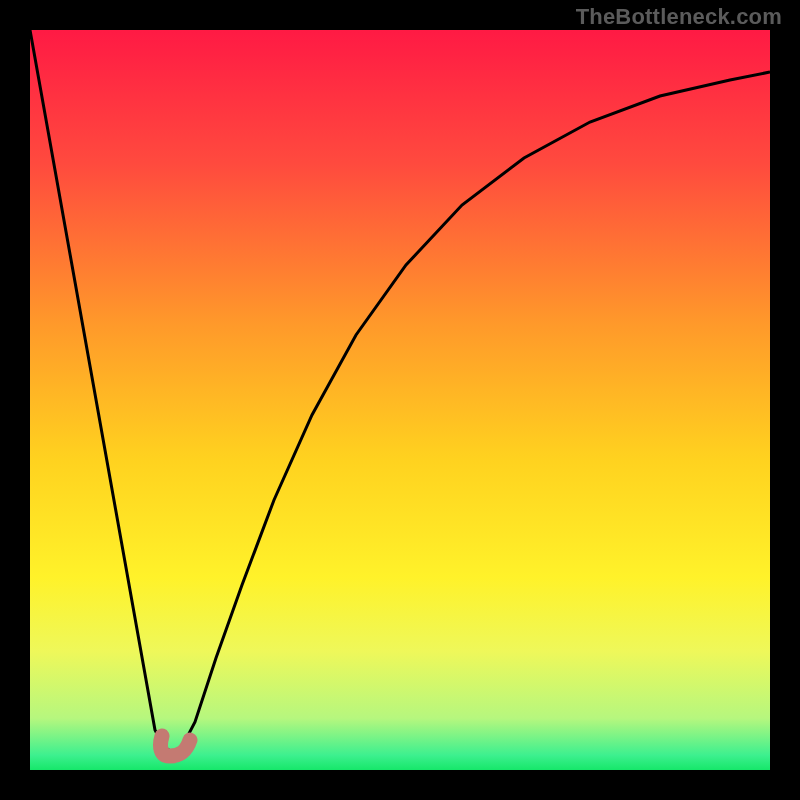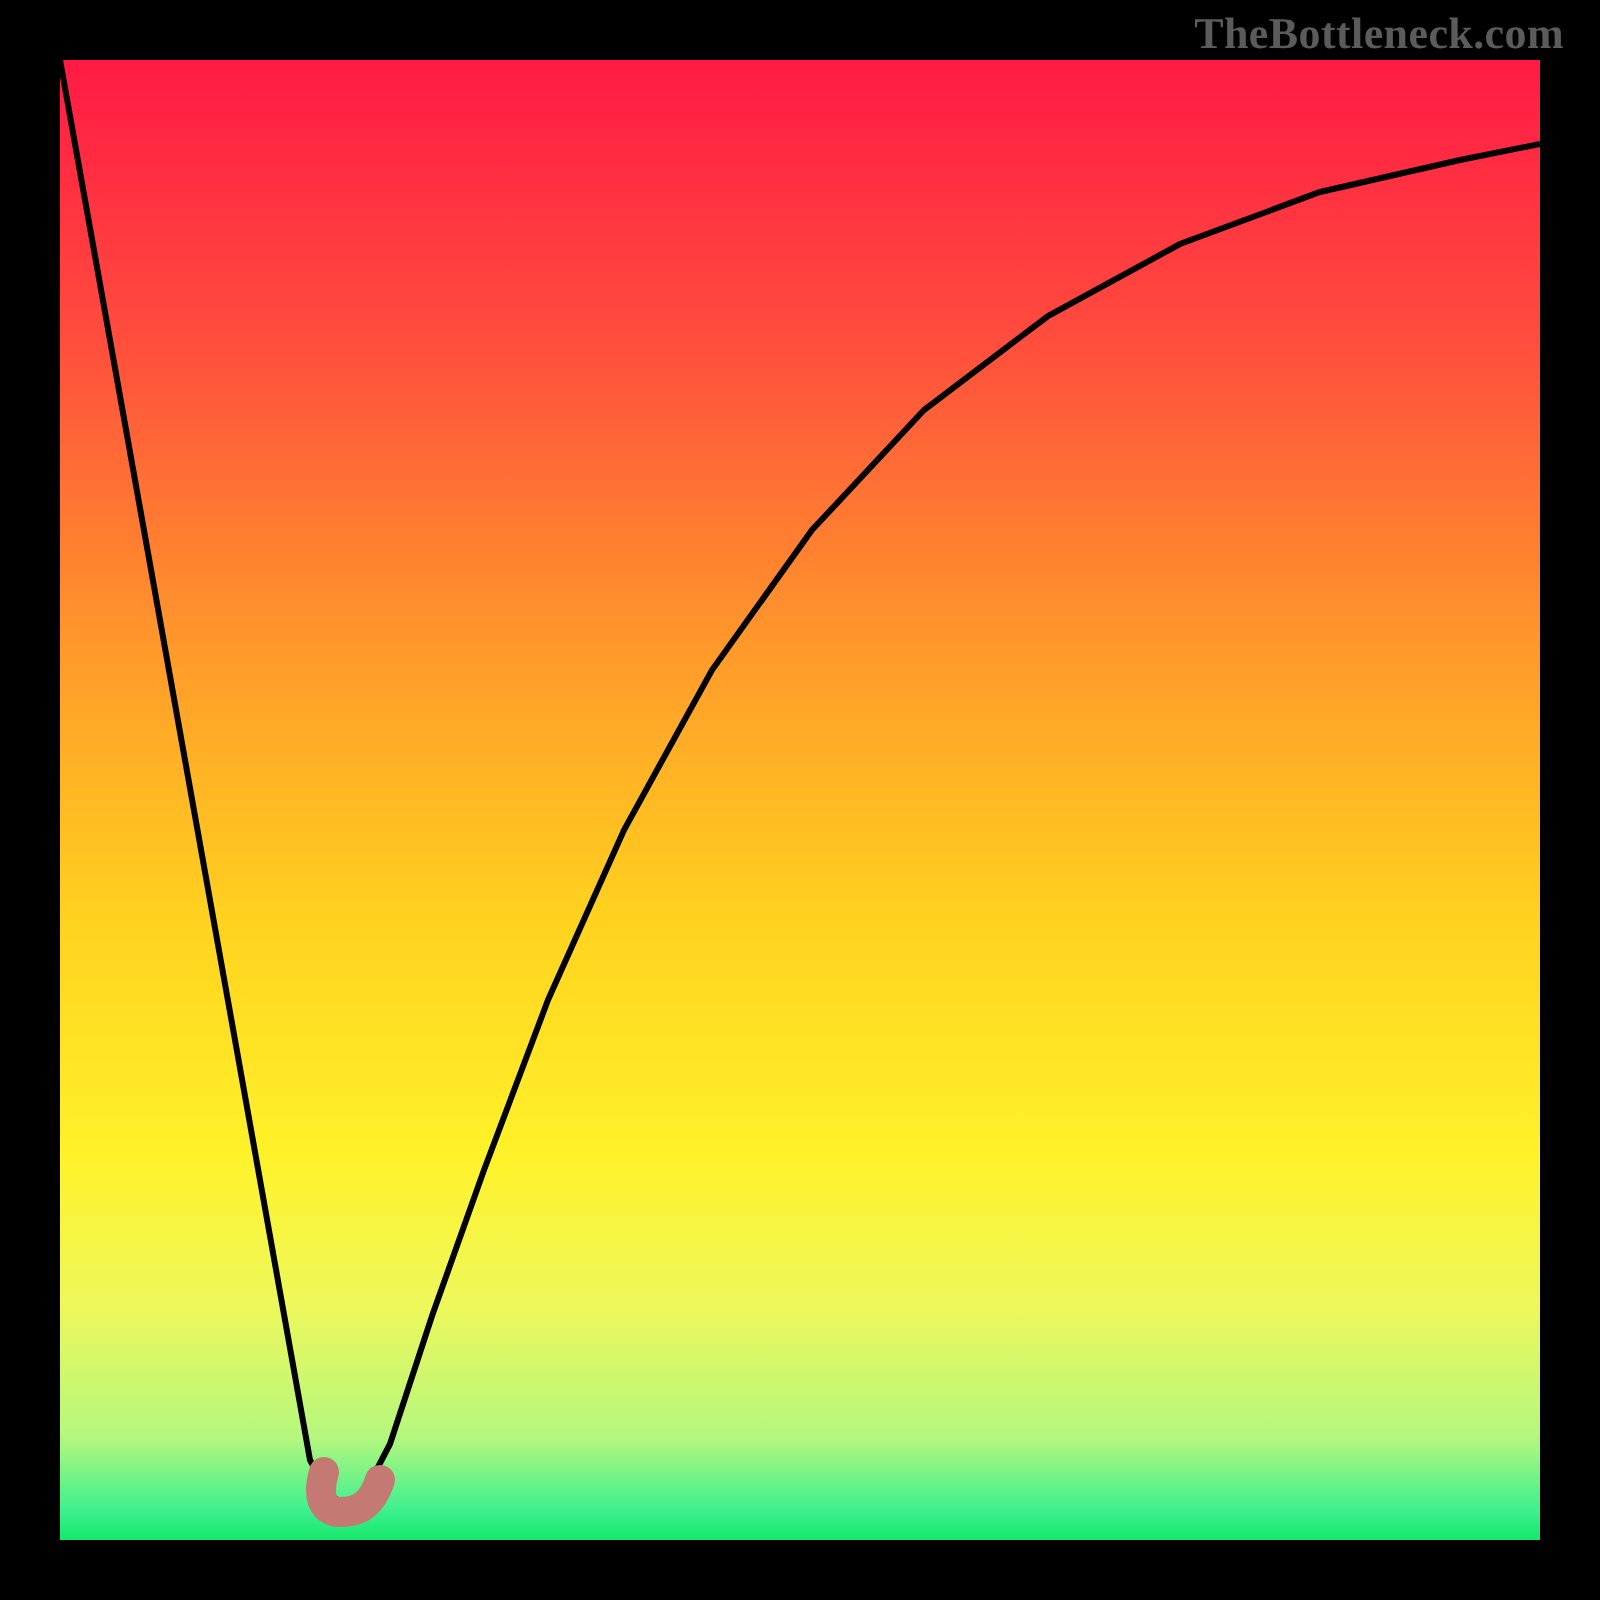--- a/index.html
+++ b/index.html
@@ -15,21 +15,21 @@
     left: 0;
     top: 0;
     width: 800px;
     height: 800px;
     background: #000;
   }
   .watermark {
     position: absolute;
     top: 4px;
     right: 18px;
-    font-family: Liberation Serif, serif;
+    font-family: Liberation Sans, sans-serif;
     font-size: 22px;
     font-weight: bold;
     color: #5b5b5b;
     letter-spacing: 0.2px;
   }
   .plot {
     position: absolute;
     left: 30px;
     top: 30px;
     width: 740px;

